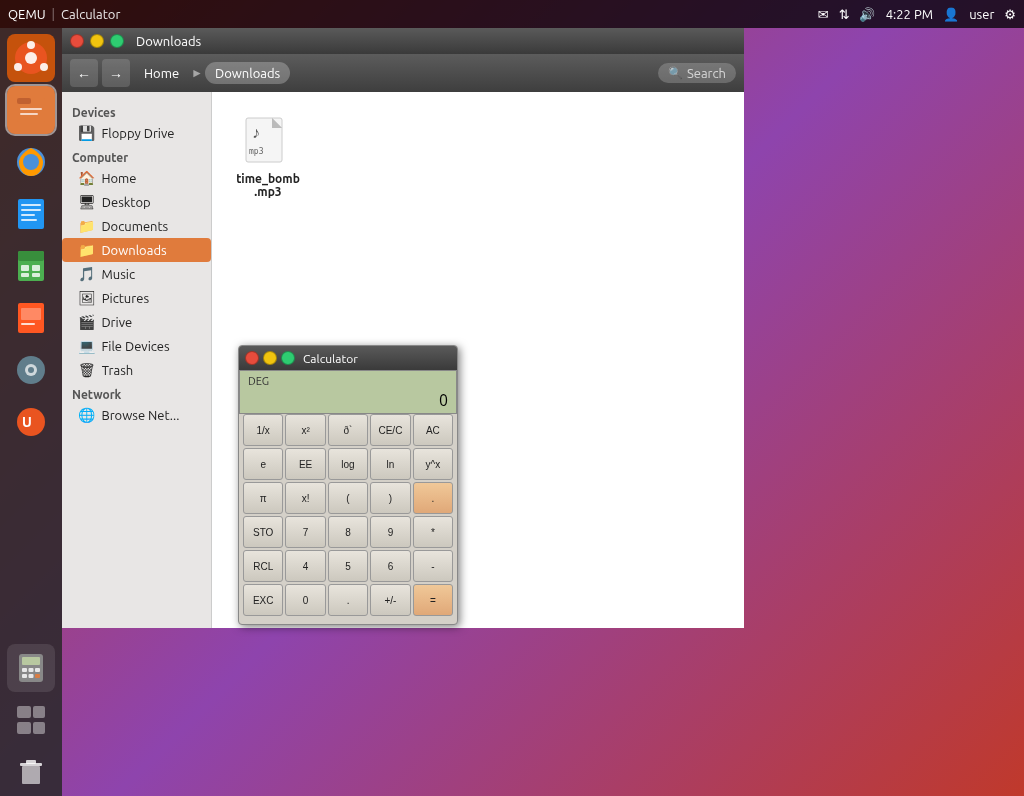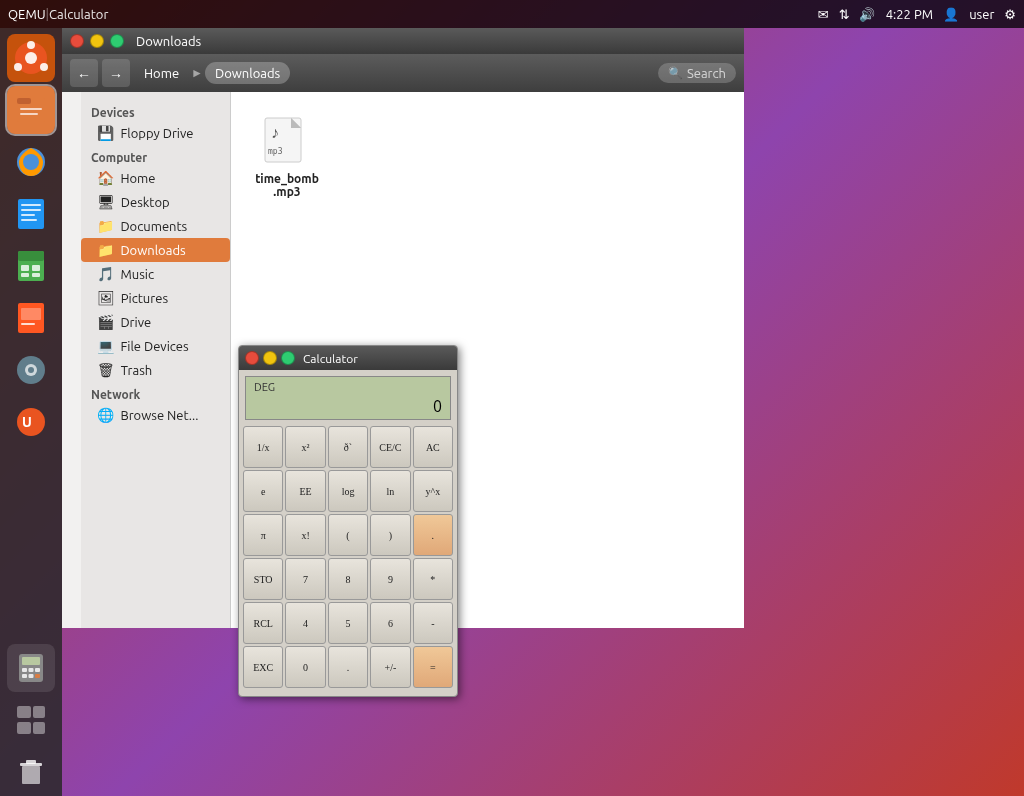--- a/index.html
+++ b/index.html
@@ -21,21 +21,21 @@
       align-items: center;
       justify-content: space-between;
       padding: 0 8px;
       color: white;
       font-size: 13px;
       position: absolute;
       top: 0;
       left: 0;
       z-index: 100;
     }
-    #top-panel .left { display: flex; align-items: center; }
+    #top-panel .left { display: flex; align-items: center; gap: 6px; }
     #top-panel .right { display: flex; align-items: center; gap: 10px; color: white; font-size: 13px; }
 
     
     #taskbar {
       position: absolute;
       left: 0;
       top: 28px;
       width: 62px;
       height: 768px;
       background: rgba(40,40,40,0.85);
@@ -145,21 +145,20 @@
       display: flex;
       flex: 1;
       overflow: hidden;
     }
     #fm-sidebar {
       width: 150px;
       background: #e8e6e5;
       border-right: 1px solid #ccc;
       padding: 8px 0;
       overflow-y: auto;
-      margin-left: 19px;
     }
     .sidebar-section-label {
       padding: 6px 10px 2px 10px;
       font-weight: bold;
       font-size: 12px;
       color: #555;
     }
     .sidebar-item {
       display: flex;
       align-items: center;
@@ -219,51 +218,50 @@
       height: 24px;
       background: linear-gradient(180deg, #5a5a5a, #3a3a3a);
       display: flex;
       align-items: center;
       padding: 0 6px;
       gap: 4px;
     }
     #calc-title { color: white; font-size: 12px; margin-left: 4px; }
     #calc-display {
       background: #b8c8a0;
-      margin: 6px;
       padding: 4px 8px;
       height: 44px;
       display: flex;
       flex-direction: column;
       justify-content: space-between;
       border: 1px solid #888;
     }
     #calc-mode { font-size: 11px; color: #333; }
     #calc-value { font-size: 16px; text-align: right; color: #000; }
     #calc-buttons {
       padding: 0 4px 6px 4px;
     }
     .calc-row {
       display: flex;
       gap: 2px;
       margin-bottom: 2px;
     }
     .calc-btn {
       flex: 1;
-      height: 42px;
+      height: 32px;
       border: 1px solid #999;
       border-radius: 3px;
       background: linear-gradient(180deg, #e8e4dc, #ccc8be);
       font-size: 10px;
       cursor: pointer;
       display: flex;
       align-items: center;
       justify-content: center;
       color: #222;
-      font-family: Liberation Serif, serif;
+      font-family: Liberation Sans, sans-serif;
     }
     .calc-btn.orange {
       background: linear-gradient(180deg, #f0c898, #e0a878);
       color: #222;
     }
   </style>
 </head>
 <body>
 
 <div id="top-panel">

